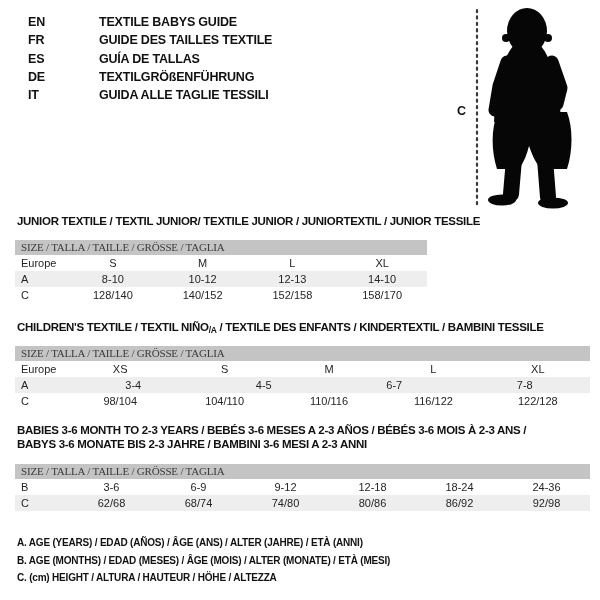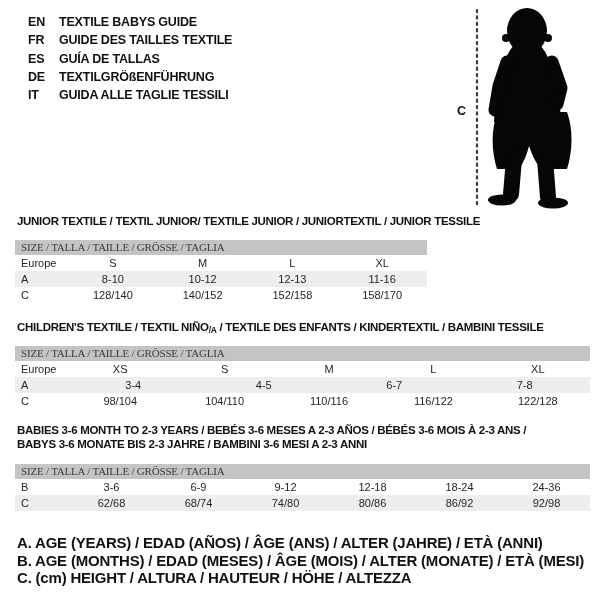--- a/index.html
+++ b/index.html
@@ -7,21 +7,21 @@
   body {
     position:relative;
     background:#ffffff;
     font-family:"Liberation Sans", sans-serif;
     color:#1c1c1c;
     overflow:hidden;
   }
 
   
   .lang-list { position:absolute; top:13px; left:28px; }
-  .lang-row { display:flex; height:18.3px; line-height:18.3px; }
+  .lang-row { display:flex; height:18.3px; line-height:18.3px;gap:40px; }
   .lang-code, .lang-title {
     font-weight:bold; font-size:12.5px; letter-spacing:-0.2px; color:#111;
     white-space:nowrap;
   }
   .lang-code { width:31px; }
 
   
   .figure-area { position:absolute; top:0; left:440px; width:160px; height:215px; }
   .c-marker { position:absolute; left:17px; top:104px; font-weight:bold; font-size:12.5px; color:#111; }
   .dotted-line-svg { position:absolute; left:34px; top:8px; }
@@ -51,21 +51,21 @@
     padding-left:6px; white-space:nowrap;font-family:Liberation Serif, serif;
   }
   .st-row { display:flex; height:16px; line-height:16px; font-size:11px; color:#252525; }
   .st-row.shaded { background:#eeeeee; }
   .st-label { width:53px; padding-left:6px; }
   .st-cell { flex:1; text-align:center; }
 
   
   .legend { position:absolute; top:534px; left:17px; }
   .legend-line {
-    font-weight:bold; font-size:15px; letter-spacing:-0.2px;
+    font-weight:bold; font-size:10px; letter-spacing:-0.2px;
     line-height:17.5px; color:#111; white-space:nowrap;
   }
 </style>
 </head>
 <body>
 
 <div class="lang-list">
   <div class="lang-row">
     <span class="lang-code">EN</span>
     <span class="lang-title">TEXTILE BABYS GUIDE</span>
@@ -118,21 +118,21 @@
     <span class="st-cell">S</span>
     <span class="st-cell">M</span>
     <span class="st-cell">L</span>
     <span class="st-cell">XL</span>
   </div>
   <div class="st-row shaded">
     <span class="st-label">A</span>
     <span class="st-cell">8-10</span>
     <span class="st-cell">10-12</span>
     <span class="st-cell">12-13</span>
-    <span class="st-cell">11-16</span>
+    <span class="st-cell">14-10</span>
   </div>
   <div class="st-row">
     <span class="st-label">C</span>
     <span class="st-cell">128/140</span>
     <span class="st-cell">140/152</span>
     <span class="st-cell">152/158</span>
     <span class="st-cell">158/170</span>
   </div>
 </div>
 

